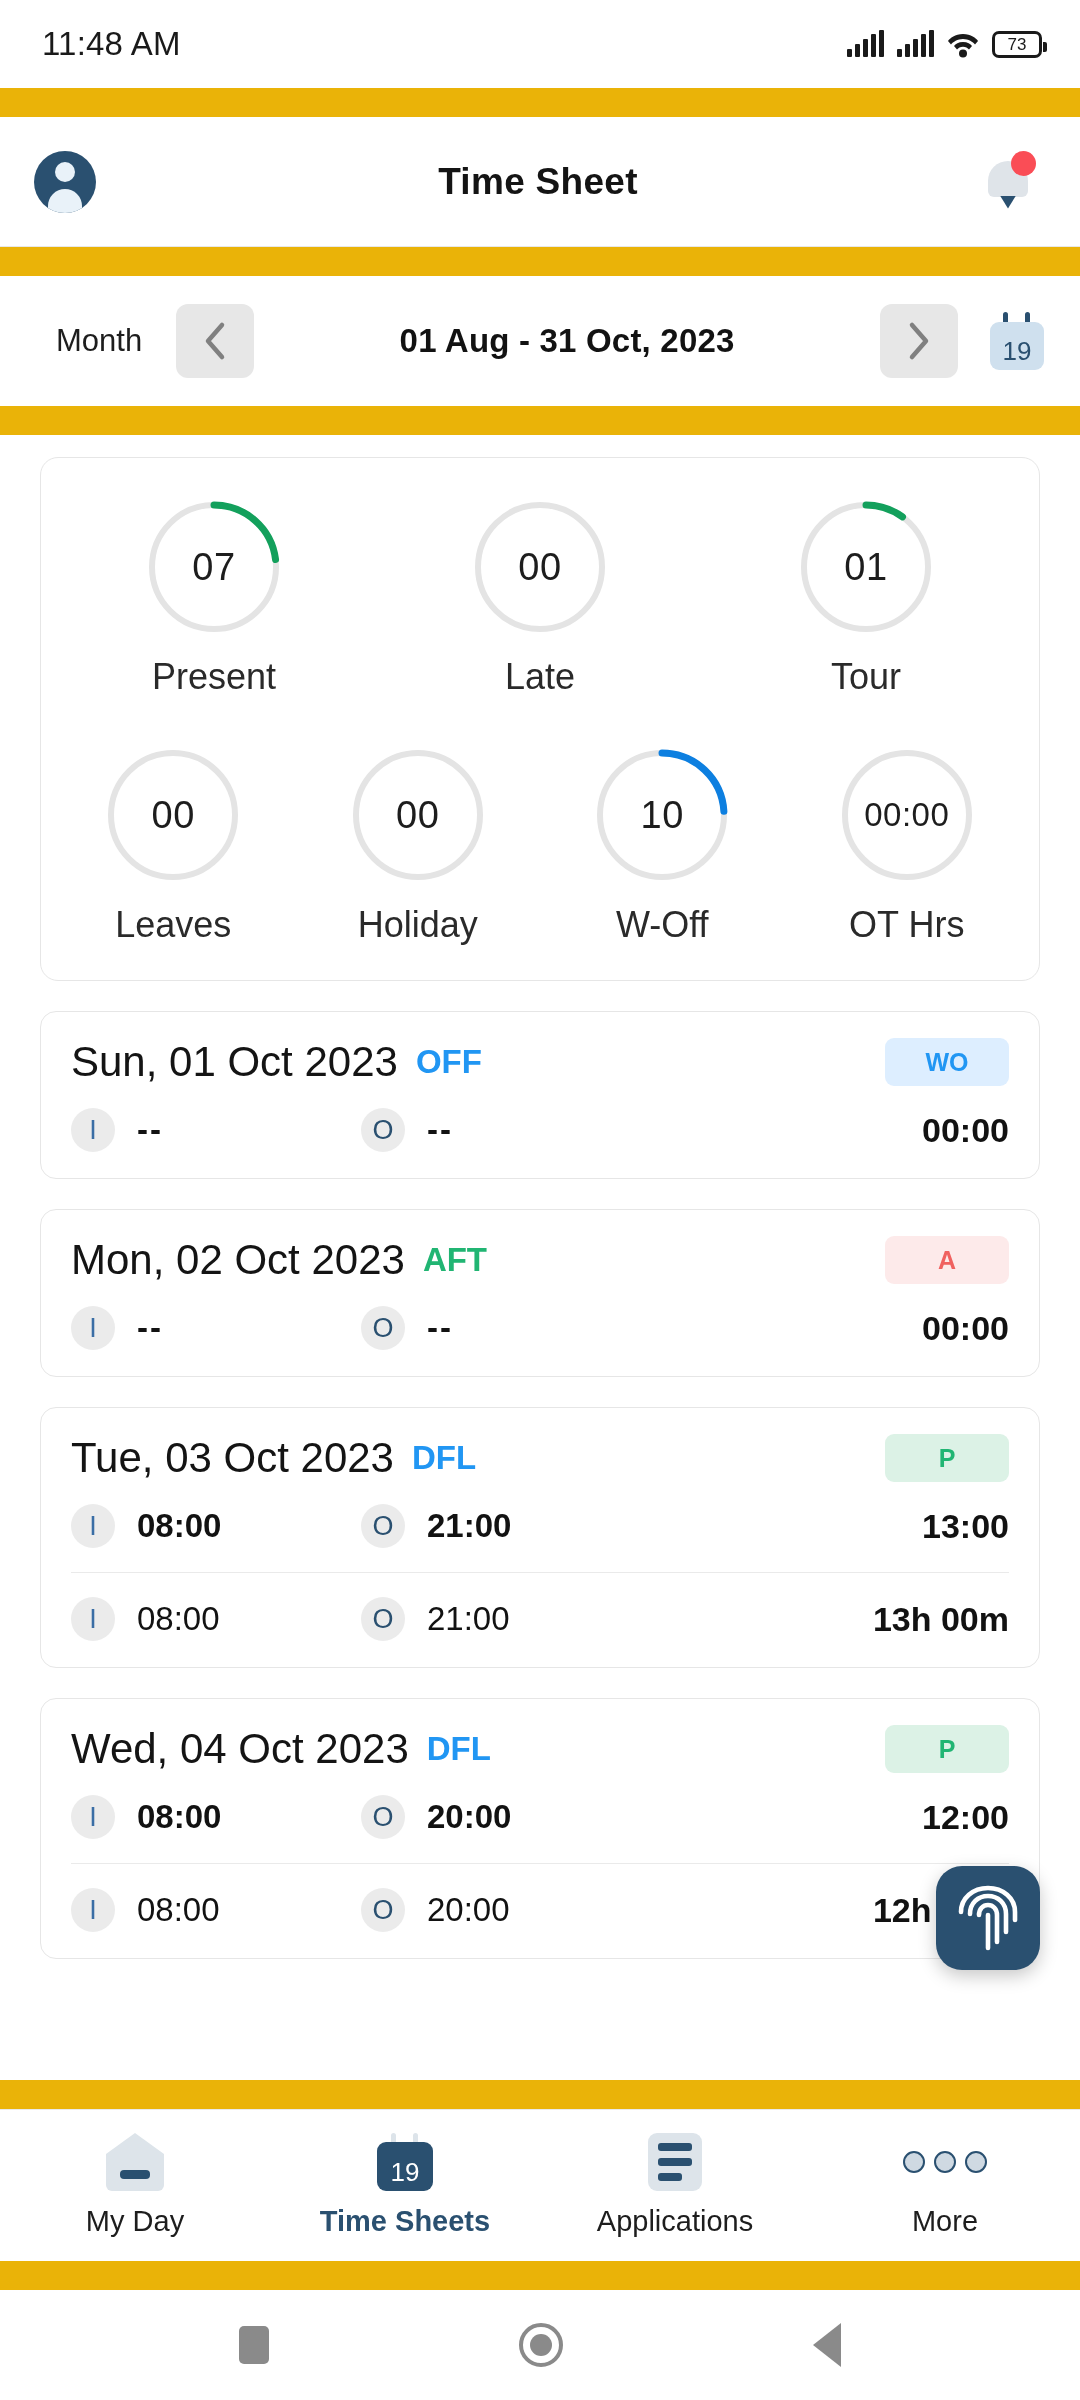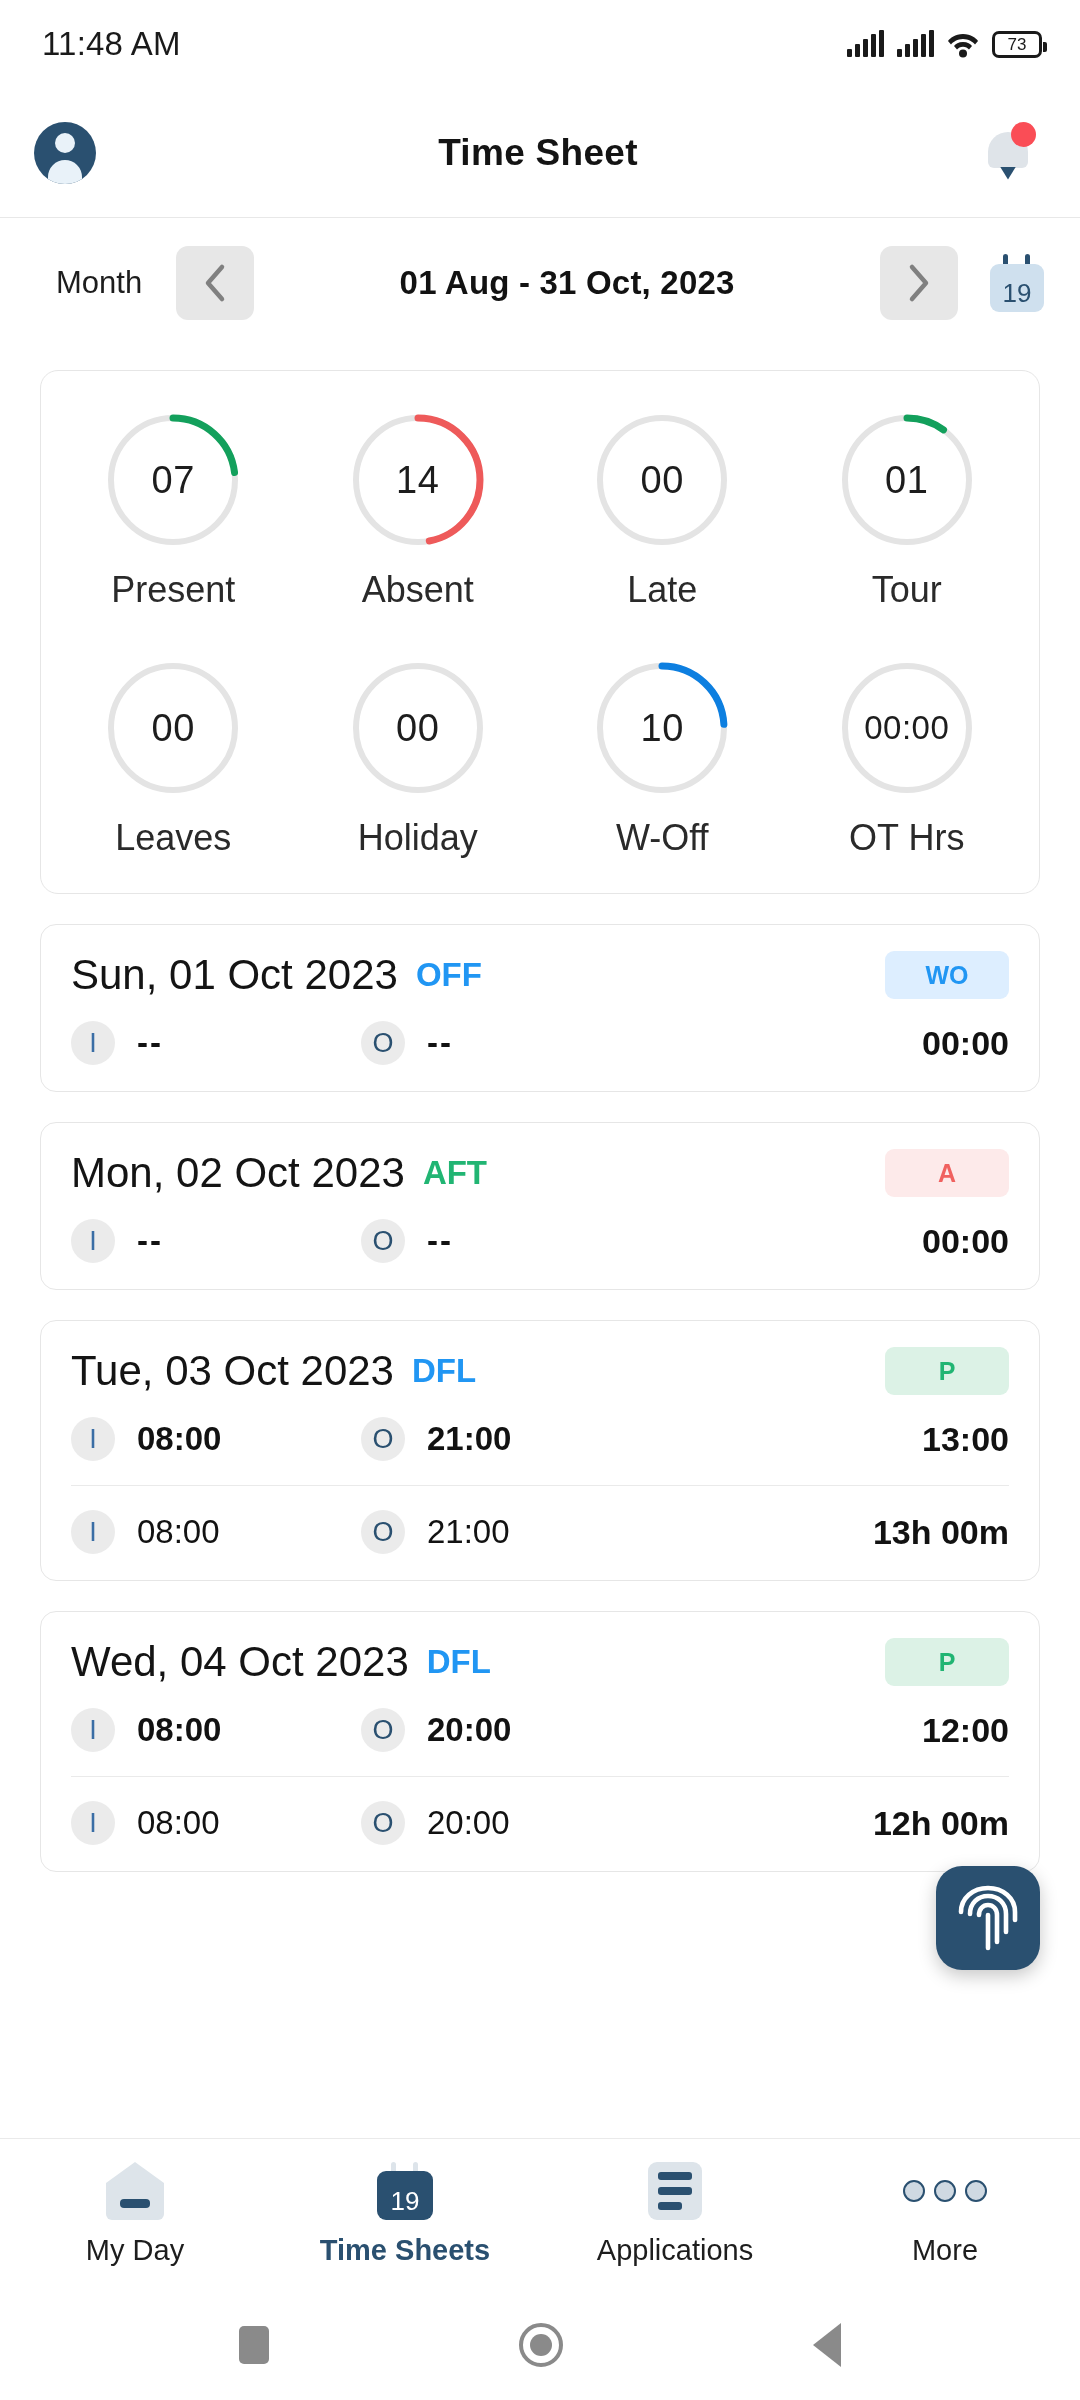--- a/index.html
+++ b/index.html
@@ -7,23 +7,24 @@
     width: 1080px;
     height: 2400px;
     background: #ffffff;
     font-family: "Liberation Sans", sans-serif;
     overflow: hidden;
   }
   .phone {
     position: relative;
     width: 1080px;
     height: 2400px;
-    background: #0f766e;
+    background: #eab308;
     display: flex;
     flex-direction: column;
+    gap: 29px;
   }
 
   
   .statusbar {
     height: 88px;
     flex: 0 0 88px;
     display: flex;
     align-items: center;
     justify-content: space-between;
     padding: 0 38px 0 42px;
@@ -457,30 +458,20 @@
               <circle class="arc" cx="69" cy="69" r="62" fill="none" stroke="#13a05c" stroke-width="7" stroke-linecap="round" stroke-dasharray="389.55748904513433" stroke-dashoffset="299.9592665647534"></circle>
             </svg>
             <div class="ring-val">07</div>
           </div>
           <div class="stat-label">Present</div>
         </div>
         <div class="stat">
           <div class="ring-wrap">
             <svg width="138" height="138" viewBox="0 0 138 138">
               <circle cx="69" cy="69" r="62" fill="none" stroke="#e4e4e4" stroke-width="6"></circle>
-              <circle class="arc" cx="69" cy="69" r="62" fill="none" stroke="#ee5a5a" stroke-width="7" stroke-linecap="round" stroke-dasharray="389.55748904513433" stroke-dashoffset="206.4654691939212"></circle>
-            </svg>
-            <div class="ring-val">14</div>
-          </div>
-          <div class="stat-label">Absent</div>
-        </div>
-        <div class="stat">
-          <div class="ring-wrap">
-            <svg width="138" height="138" viewBox="0 0 138 138">
-              <circle cx="69" cy="69" r="62" fill="none" stroke="#e4e4e4" stroke-width="6"></circle>
               <circle class="arc" cx="69" cy="69" r="62" fill="none" stroke="transparent" stroke-width="7" stroke-linecap="round" stroke-dasharray="389.55748904513433" stroke-dashoffset="389.55748904513433"></circle>
             </svg>
             <div class="ring-val">00</div>
           </div>
           <div class="stat-label">Late</div>
         </div>
         <div class="stat">
           <div class="ring-wrap">
             <svg width="138" height="138" viewBox="0 0 138 138">
               <circle cx="69" cy="69" r="62" fill="none" stroke="#e4e4e4" stroke-width="6"></circle>

